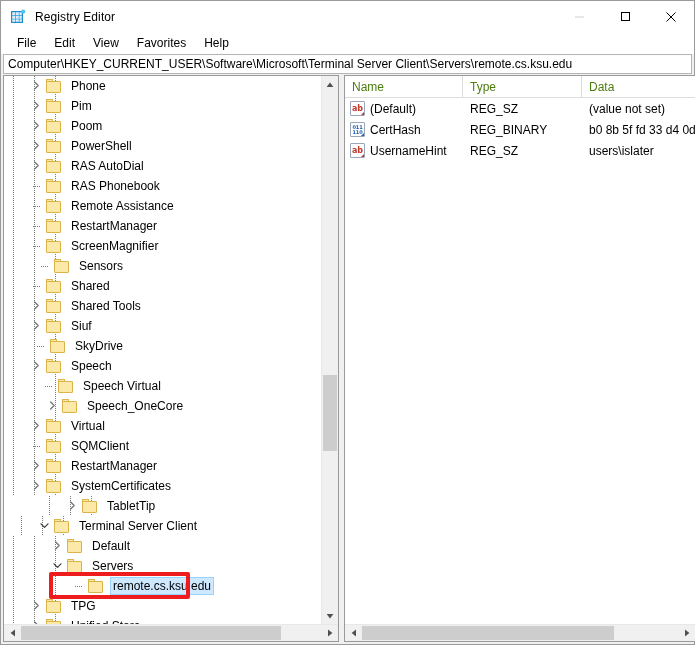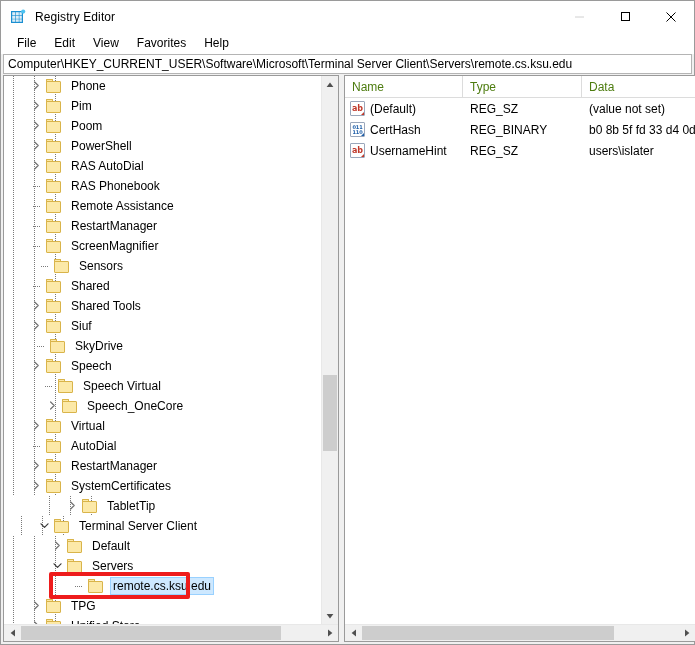--- a/index.html
+++ b/index.html
@@ -621,21 +621,21 @@
                 <div class="guide" style="left:30px"></div>
                 <div class="guide" style="left:51px"></div>
                 <div style="width:23px;flex:none"></div>
                 <div class="tw">
                   <span class="dotstub"></span>
                 </div>
                 <div class="folder">
                   <span class="ftab"></span>
                   <span class="fbody"></span>
                 </div>
-                <div class="tlabel">AutoDial</div>
+                <div class="tlabel">SQMClient</div>
               </div>
               <div class="trow" style="padding-left: 0px;">
                 <div class="guide" style="left:9px"></div>
                 <div class="guide" style="left:30px"></div>
                 <div class="guide" style="left:51px"></div>
                 <div style="width:23px;flex:none"></div>
                 <div class="tw">
                   <span class="chev">
                     <svg viewBox="0 0 9 9" width="9" height="9">
                       <path d="M2.6 1 L6.2 4.5 L2.6 8" fill="none" stroke="#707070" stroke-width="1.2" stroke-linecap="round" stroke-linejoin="round"></path>

